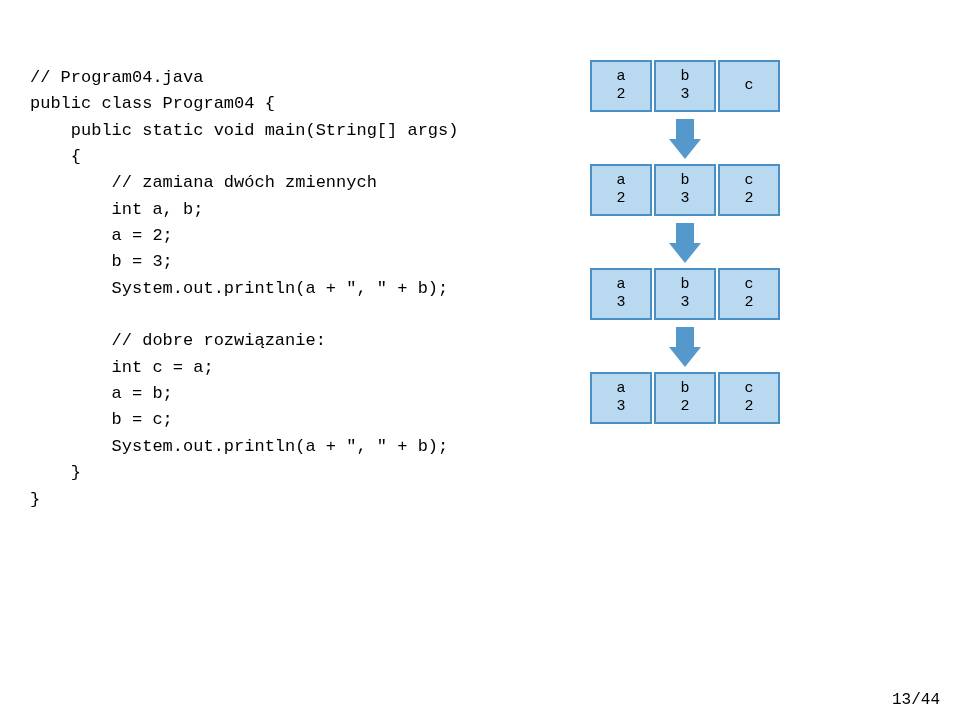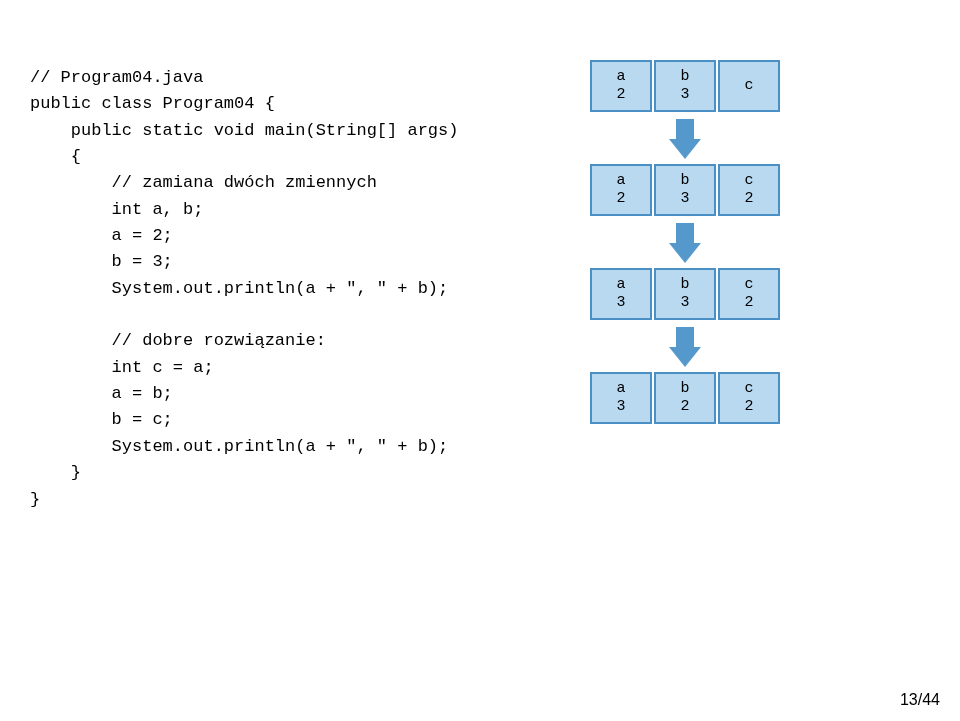--- a/index.html
+++ b/index.html
@@ -96,21 +96,21 @@
       border-left: 16px solid transparent;
       border-right: 16px solid transparent;
       border-top: 20px solid #5599cc;
     }
 
     .page-number {
       position: absolute;
       bottom: 12px;
       right: 20px;
       font-size: 16px;
-      font-family: Liberation Sans, sans-serif;
+      font-family: Liberation Mono, monospace;
       color: #000;
     }
 
     .all-diagrams {
       display: flex;
       flex-direction: column;
       align-items: center;
       padding-top: 5px;
     }
 

